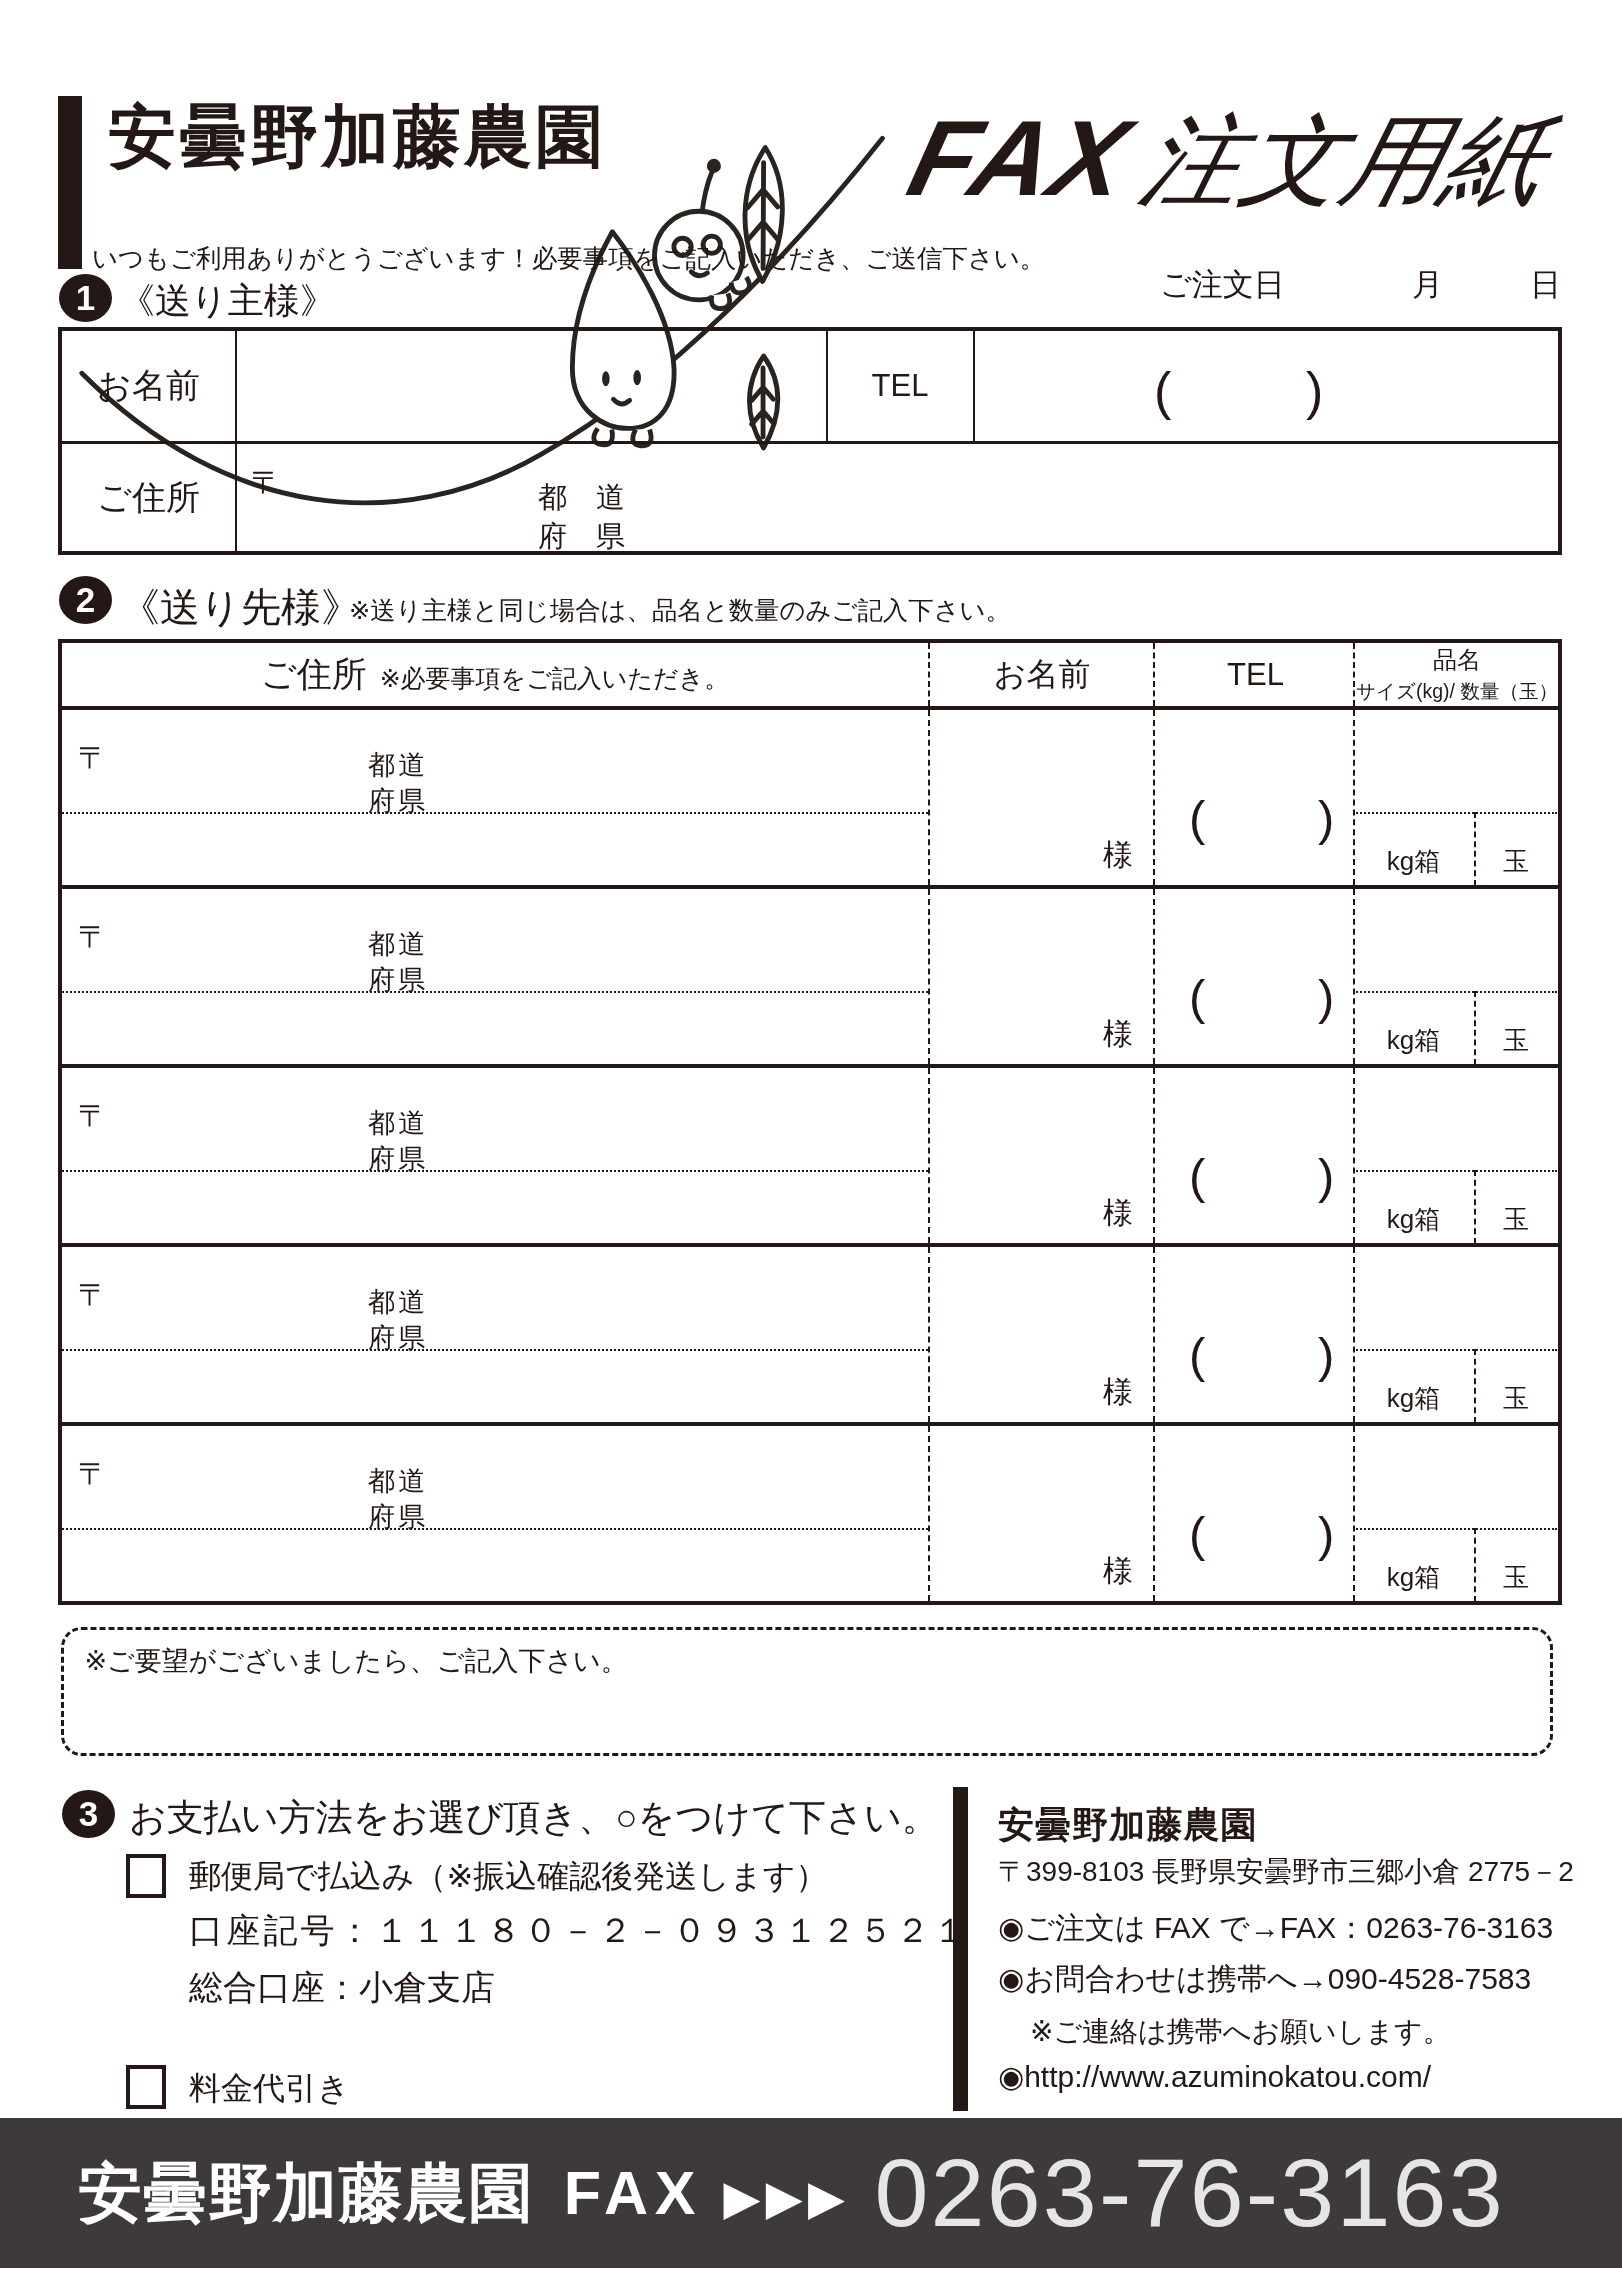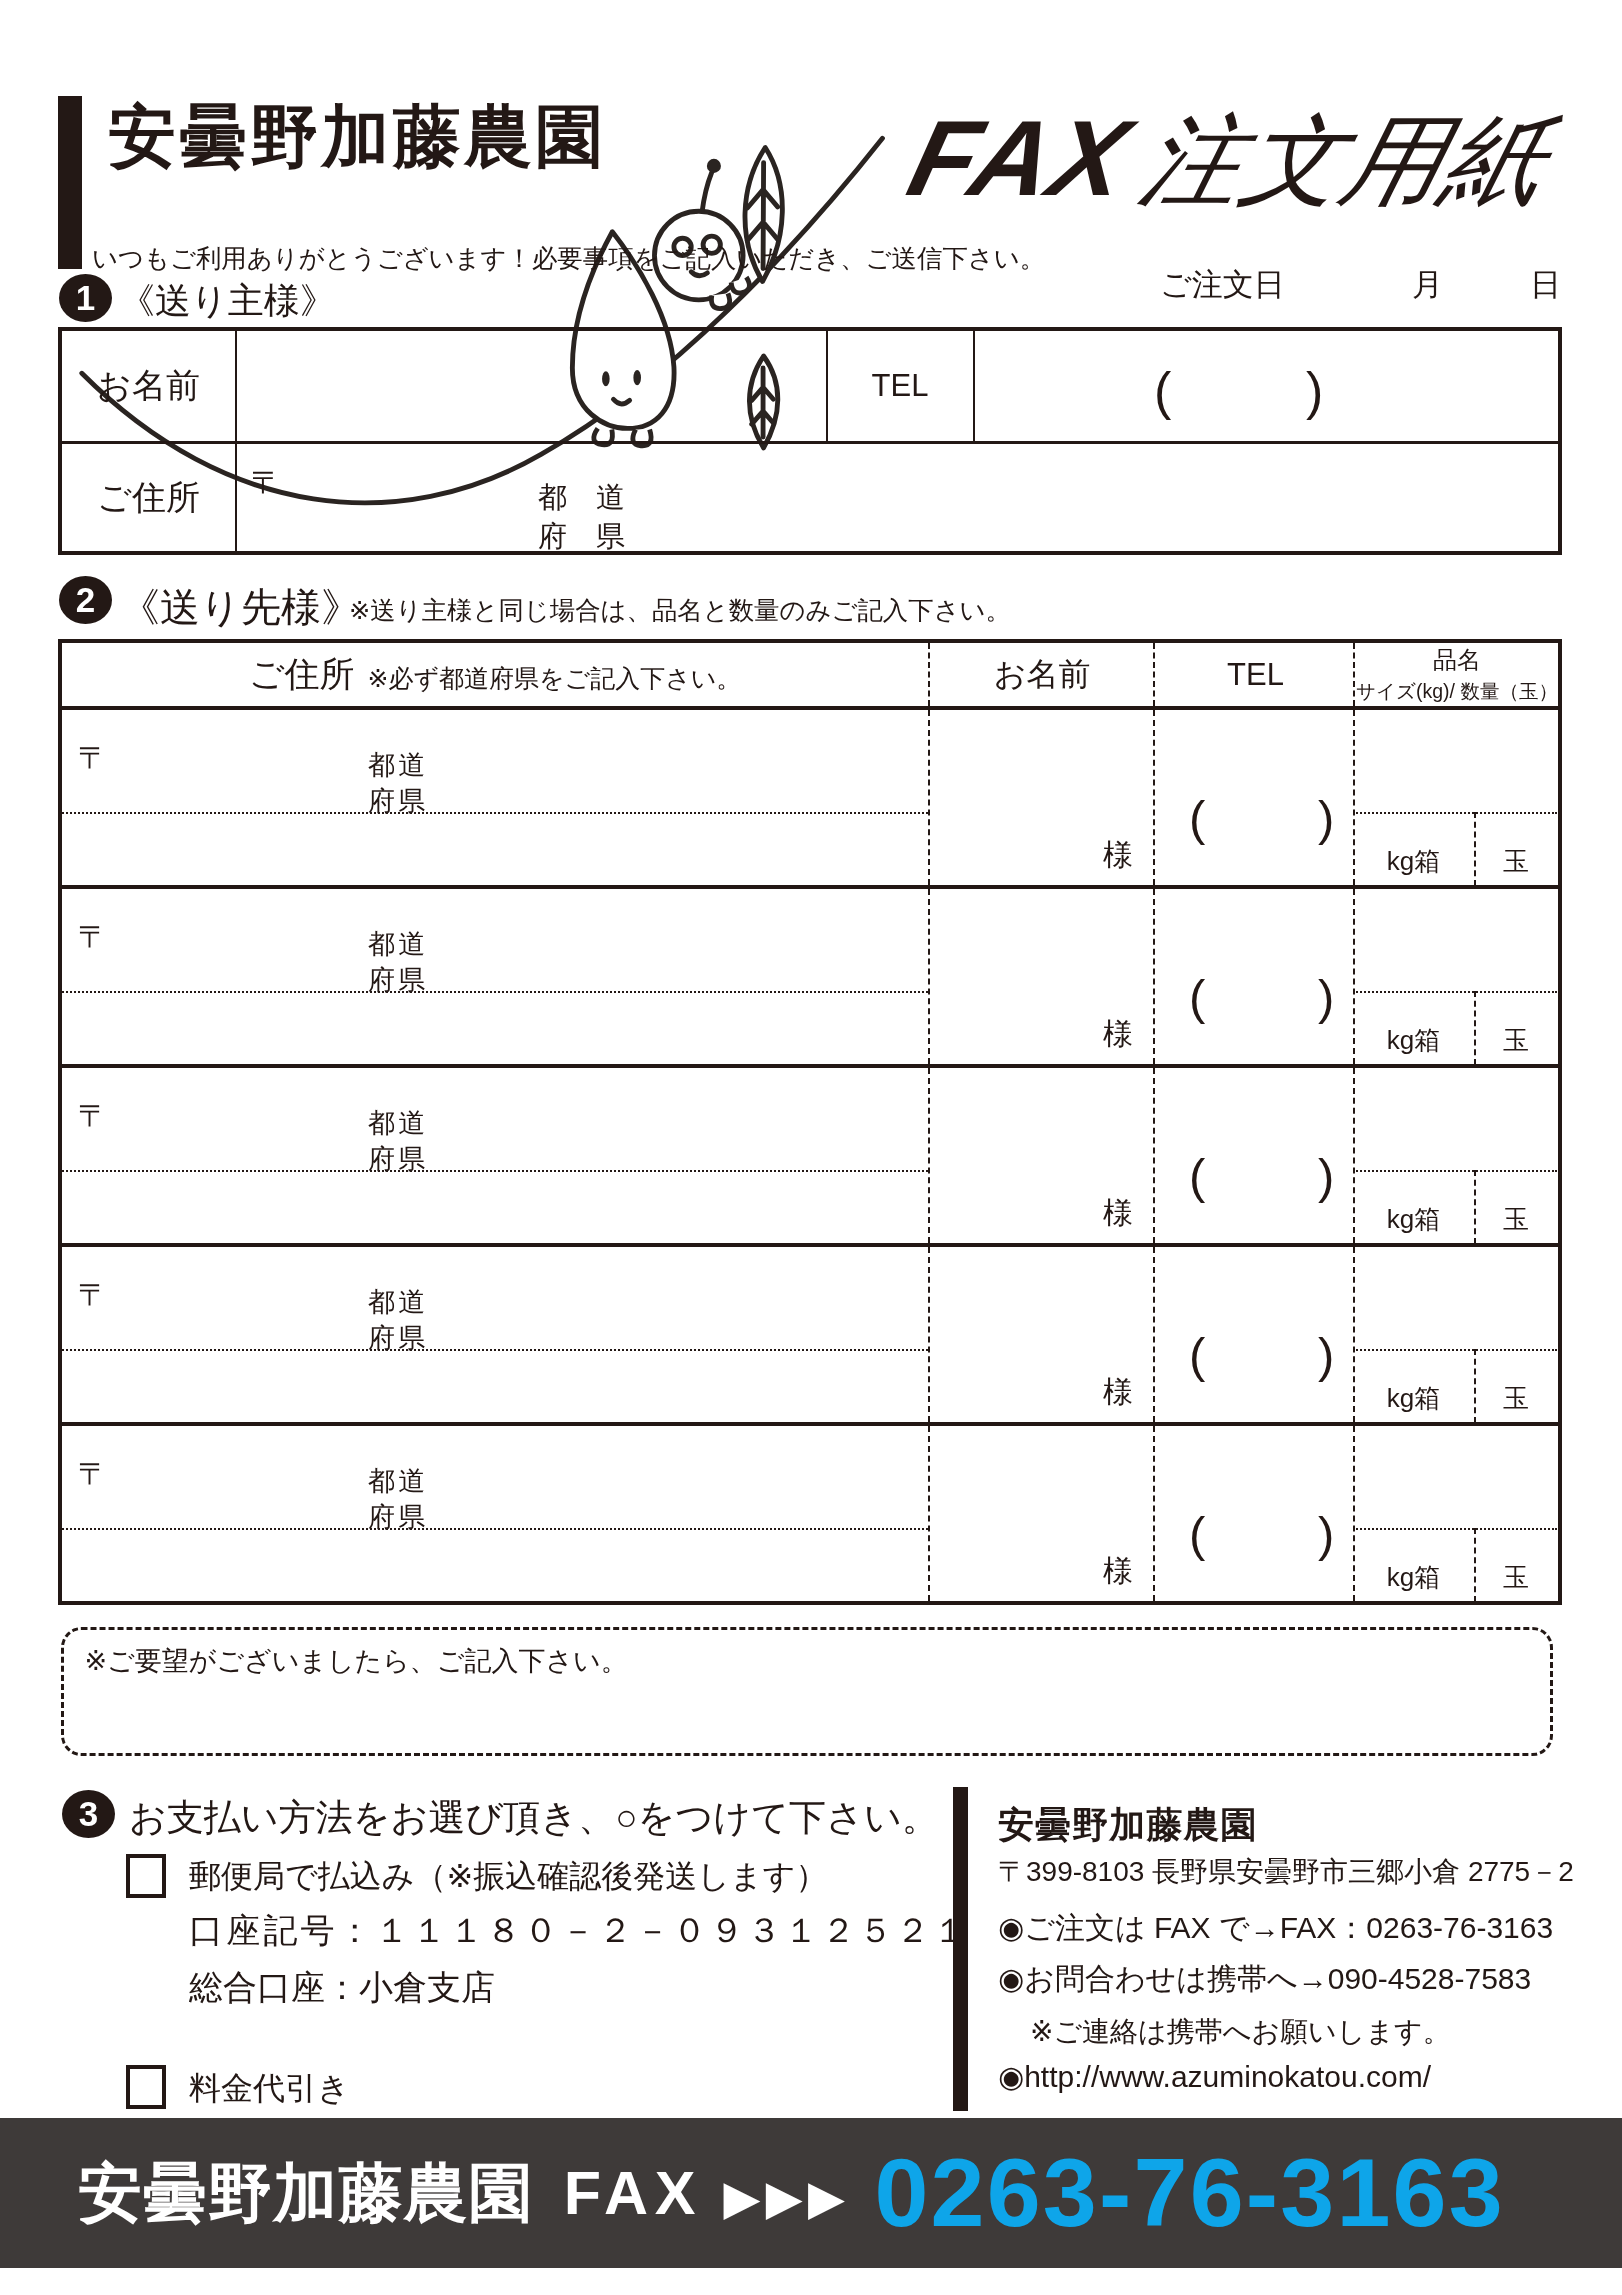--- a/index.html
+++ b/index.html
@@ -93,21 +93,21 @@
   .ct-fax{left:998px;top:1908px;font-size:30px;white-space:nowrap;}
   .ct-mob{left:998px;top:1959px;font-size:30px;white-space:nowrap;}
   .ct-note{left:1030px;top:2013px;font-size:28px;white-space:nowrap;}
   .ct-web{left:998px;top:2059px;font-size:30px;white-space:nowrap;}
 
   
   .footer{left:0;top:2118px;width:1622px;height:150px;background:#3e3a39;display:flex;align-items:center;padding-left:78px;box-sizing:border-box;}
   .footer .f-name{color:#fff;font-size:64px;font-weight:bold;letter-spacing:1.1px;white-space:nowrap;}
   .footer .f-fax{color:#fff;font-size:61px;font-weight:bold;letter-spacing:6.5px;margin-left:30px;white-space:nowrap;}
   .footer .f-arrows{color:#fff;font-size:48px;letter-spacing:5.4px;margin-left:21.6px;margin-top:7.6px;white-space:nowrap;}
-  .footer .f-num{color:#0ea5e9;font-size:97px;font-weight:bold;letter-spacing:2.2px;margin-left:24px;white-space:nowrap;}
+  .footer .f-num{color:#e5e5e5;font-size:97px;font-weight:normal;letter-spacing:2.2px;margin-left:24px;white-space:nowrap;}
 
   svg .line{fill:none;stroke:#2a2421;stroke-width:9;stroke-linecap:round;stroke-linejoin:round;}
   svg .body{fill:#ffffff;stroke:#2a2421;stroke-width:9;stroke-linejoin:round;}
   svg .dot{fill:#2a2421;stroke:none;}
 </style>
 </head>
 <body>
 
 <div class="page">
 
@@ -181,21 +181,21 @@
   </div>
 
   <div class="abs badge b2">2</div>
   <div class="abs h2">《送り先様》</div>
   <div class="abs h2note">※送り主様と同じ場合は、品名と数量のみご記入下さい。</div>
 
   <div class="abs s2">
     <div class="s2-head">
       <div class="s2h-addr">
         <span class="big">ご住所</span>
-        <span class="small">※必ず都道府県をご記入下さい。</span>
+        <span class="small">※必要事項をご記入いただき。</span>
       </div>
       <div class="s2h-name">お名前</div>
       <div class="s2h-tel">TEL</div>
       <div class="s2h-item">
         <span class="l1">品名</span>
         <span class="l2">サイズ(kg)/ 数量（玉）</span>
       </div>
     </div>
 
     <div class="s2-row">

